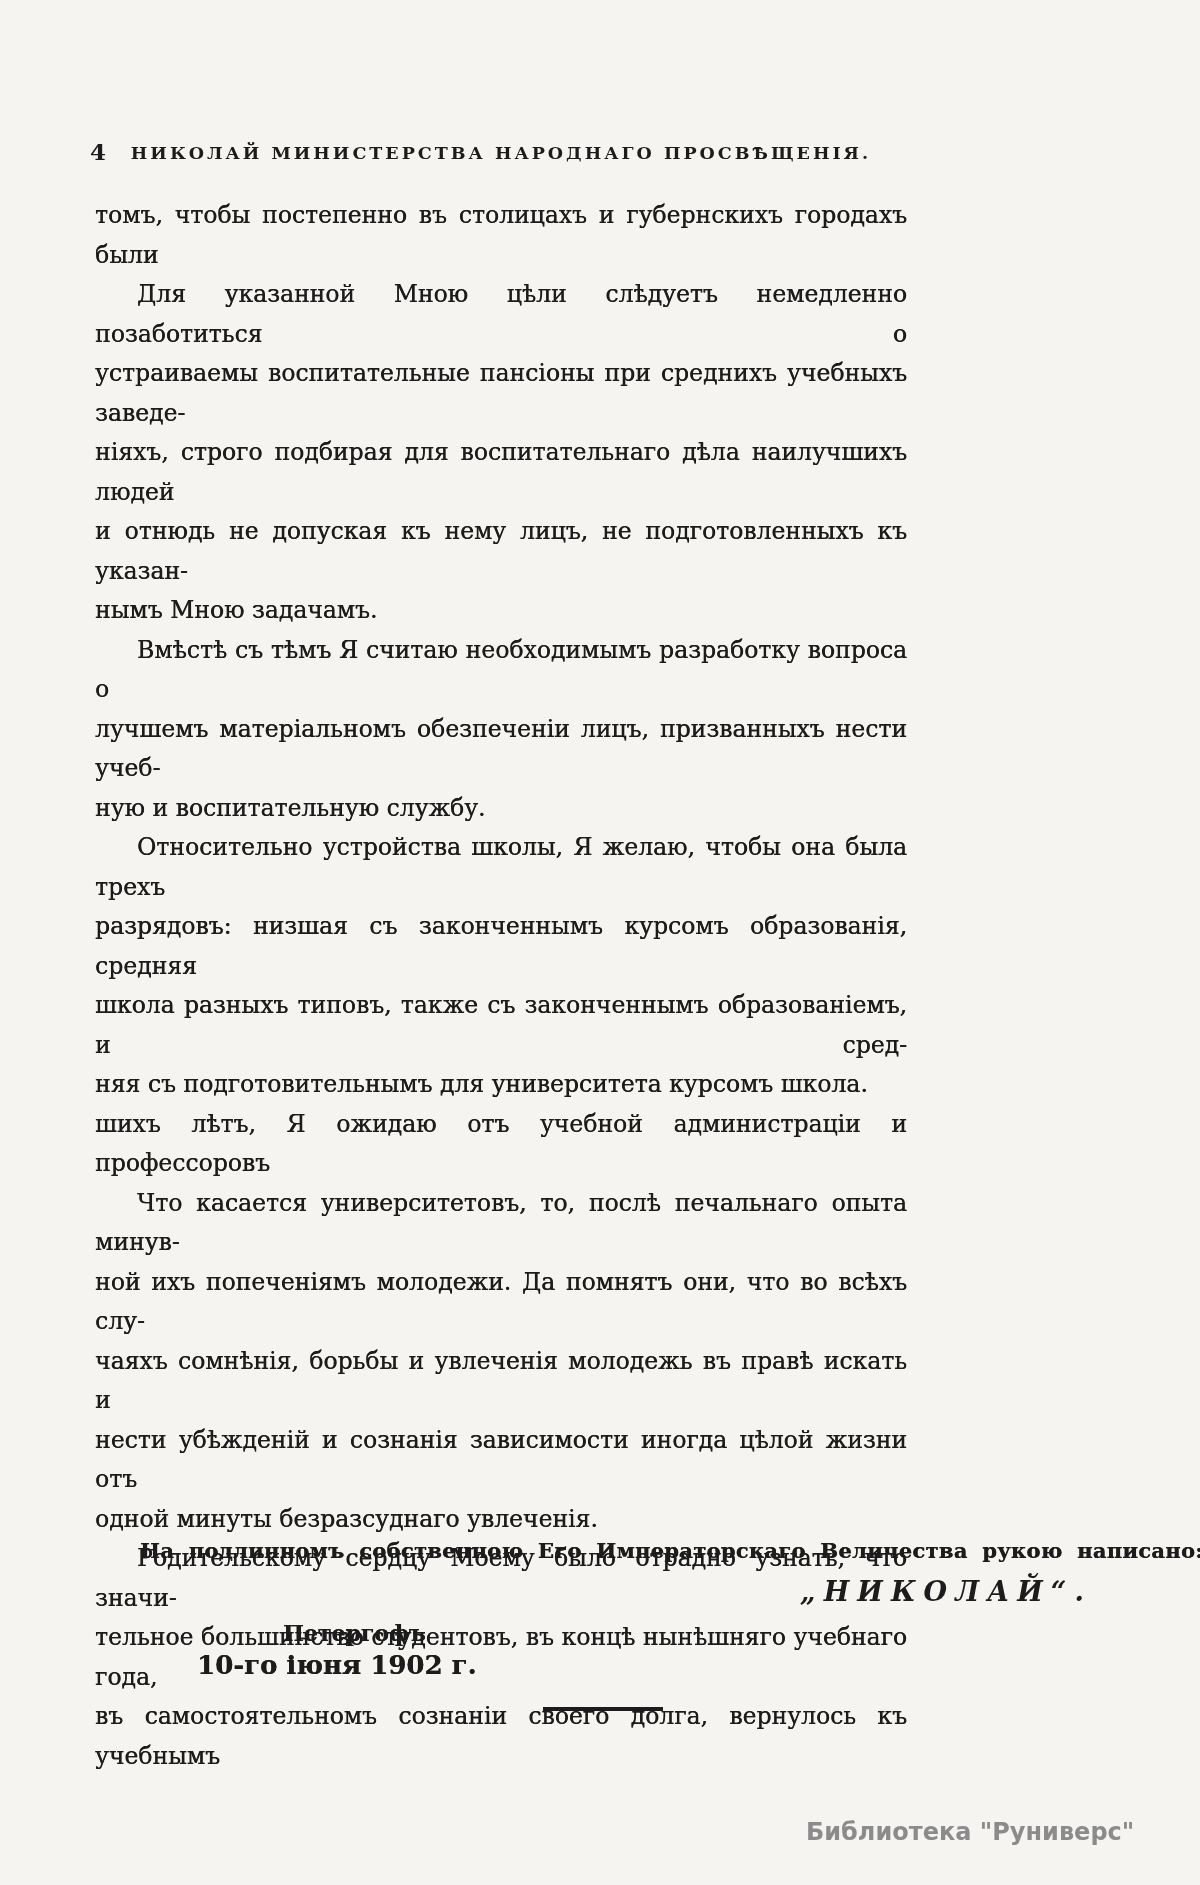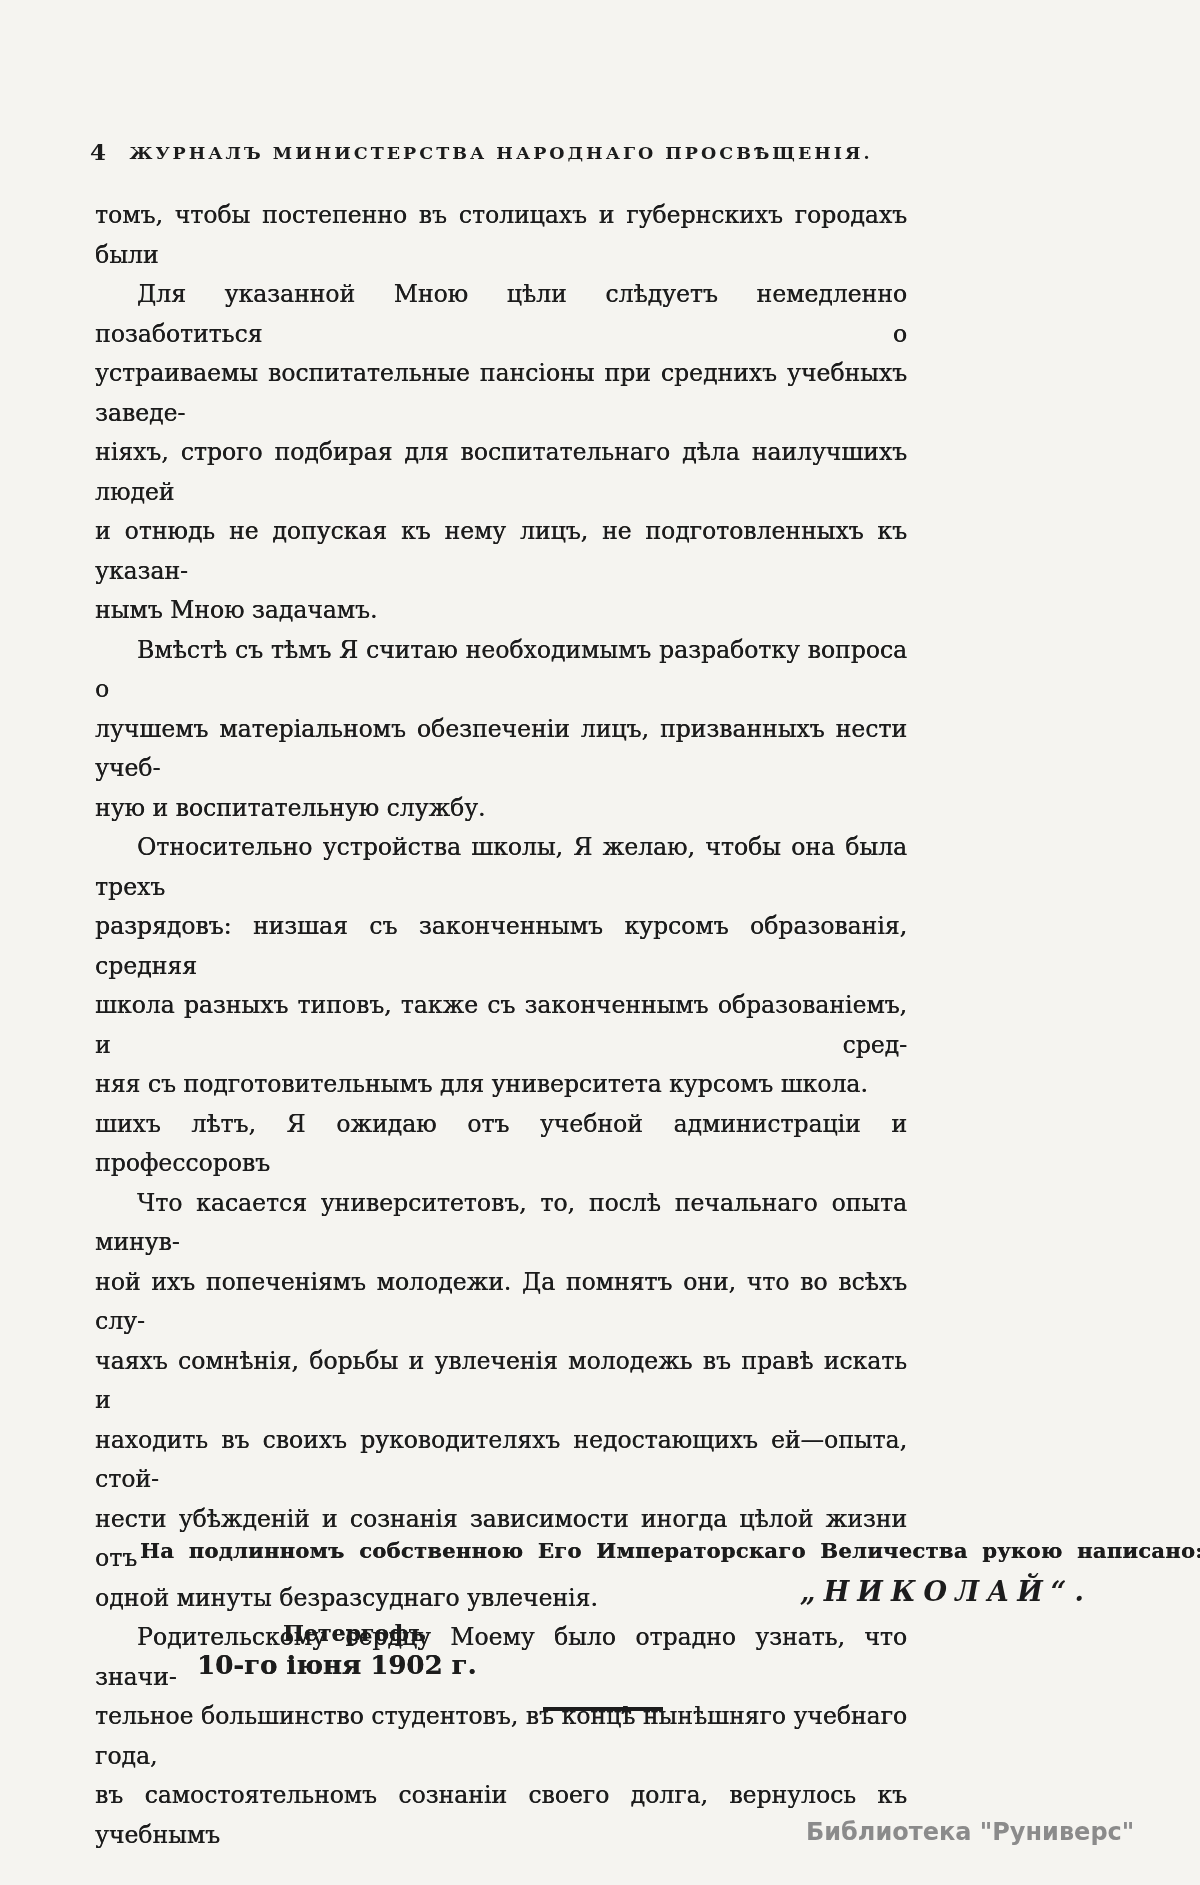--- a/index.html
+++ b/index.html
@@ -109,41 +109,40 @@
     white-space: nowrap;
   }
 </style>
 </head>
 <body>
 
 <div class="page">
 
   <div class="page-number">4</div>
 
-  <div class="running-header">ЖУРНАЛЪ МИНИСТЕРСТВА НАРОДНАГО ПРОСВѢЩЕНІЯ.</div>
+  <div class="running-header">НИКОЛАЙ МИНИСТЕРСТВА НАРОДНАГО ПРОСВѢЩЕНІЯ.</div>
 
   <div class="body-text">
       <div class="tl">томъ, чтобы постепенно въ столицахъ и губернскихъ городахъ были</div>
       <div class="tl first">Для указанной Мною цѣли слѣдуетъ немедленно позаботиться о</div>
       <div class="tl">устраиваемы воспитательные пансіоны при среднихъ учебныхъ заведе-</div>
       <div class="tl">ніяхъ, строго подбирая для воспитательнаго дѣла наилучшихъ людей</div>
       <div class="tl">и отнюдь не допуская къ нему лицъ, не подготовленныхъ къ указан-</div>
       <div class="tl last">нымъ Мною задачамъ.</div>
       <div class="tl first">Вмѣстѣ съ тѣмъ Я считаю необходимымъ разработку вопроса о</div>
       <div class="tl">лучшемъ матеріальномъ обезпеченіи лицъ, призванныхъ нести учеб-</div>
       <div class="tl last">ную и воспитательную службу.</div>
       <div class="tl first">Относительно устройства школы, Я желаю, чтобы она была трехъ</div>
       <div class="tl">разрядовъ: низшая съ законченнымъ курсомъ образованія, средняя</div>
       <div class="tl">школа разныхъ типовъ, также съ законченнымъ образованіемъ, и сред-</div>
       <div class="tl last">няя съ подготовительнымъ для университета курсомъ школа.</div>
       <div class="tl">шихъ лѣтъ, Я ожидаю отъ учебной администраціи и профессоровъ</div>
       <div class="tl first">Что касается университетовъ, то, послѣ печальнаго опыта минув-</div>
       <div class="tl">ной ихъ попеченіямъ молодежи. Да помнятъ они, что во всѣхъ слу-</div>
       <div class="tl">чаяхъ сомнѣнія, борьбы и увлеченія молодежь въ правѣ искать и</div>
-      <div class="tl">находить въ своихъ руководителяхъ недостающихъ ей—опыта, стой-</div>
       <div class="tl">нести убѣжденій и сознанія зависимости иногда цѣлой жизни отъ</div>
       <div class="tl last">одной минуты безразсуднаго увлеченія.</div>
       <div class="tl first">Родительскому сердцу Моему было отрадно узнать, что значи-</div>
       <div class="tl">тельное большинство студентовъ, въ концѣ нынѣшняго учебнаго года,</div>
       <div class="tl">въ самостоятельномъ сознаніи своего долга, вернулось къ учебнымъ</div>
     </div>
 
   <div class="attribution">На подлинномъ собственною Его Императорскаго Величества рукою написано:</div>
 
   <div class="signature">„НИКОЛАЙ“.</div>

